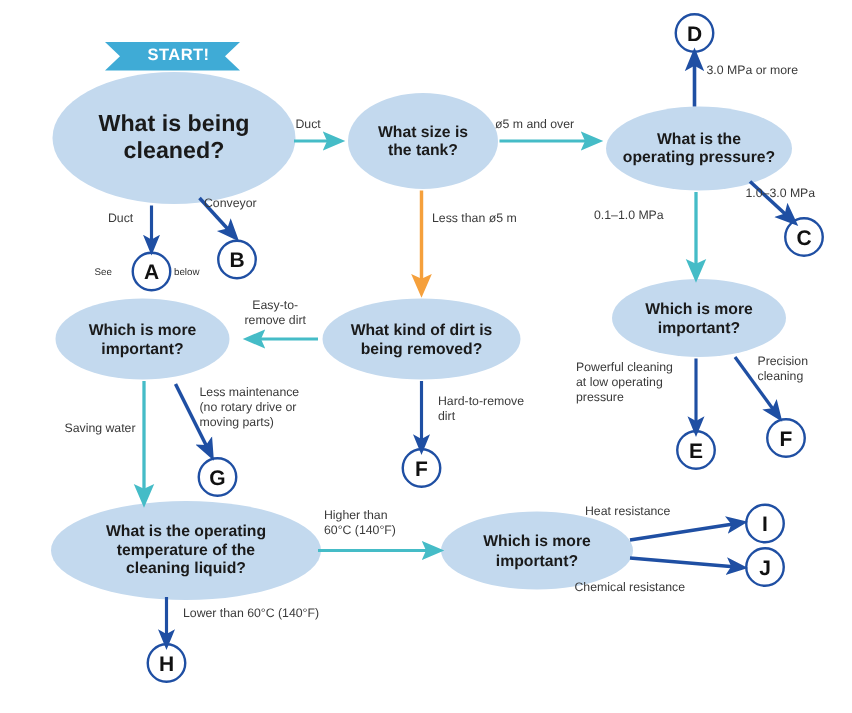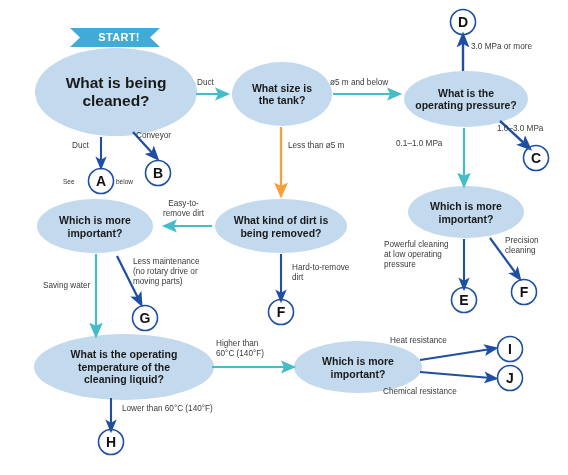--- a/index.html
+++ b/index.html
@@ -154,21 +154,21 @@
   <div class="term-letter" style="left:98px;top:429px;width:26px;height:26px;">H</div>
   <div class="term-letter" style="left:497px;top:336px;width:26px;height:26px;">I</div>
   <div class="term-letter" style="left:497px;top:365px;width:26px;height:26px;">J</div>
 
   <div class="tiny" style="left:63px;top:178px;">See</div>
   <div class="tiny" style="left:116px;top:178px;">below</div>
 
   <div class="edge-label" style="left:72px;top:141px;">Duct</div>
   <div class="edge-label" style="left:136px;top:131px;">Conveyor</div>
   <div class="edge-label" style="left:197px;top:78px;">Duct</div>
-  <div class="edge-label" style="left:330px;top:78px;">ø5 m and below</div>
+  <div class="edge-label" style="left:330px;top:78px;">ø5 m and over</div>
   <div class="edge-label" style="left:288px;top:141px;text-align:right;">Less than ø5 m</div>
   <div class="edge-label" style="left:471px;top:42px;">3.0 MPa or more</div>
   <div class="edge-label" style="left:497px;top:124px;">1.0–3.0 MPa</div>
   <div class="edge-label" style="left:396px;top:139px;">0.1–1.0 MPa</div>
   <div class="edge-label" style="left:384px;top:240px;">Powerful cleaning
 at low operating
 pressure</div>
   <div class="edge-label" style="left:505px;top:236px;">Precision
 cleaning</div>
   <div class="edge-label" style="left:163px;top:199px;text-align:center;">Easy-to-

